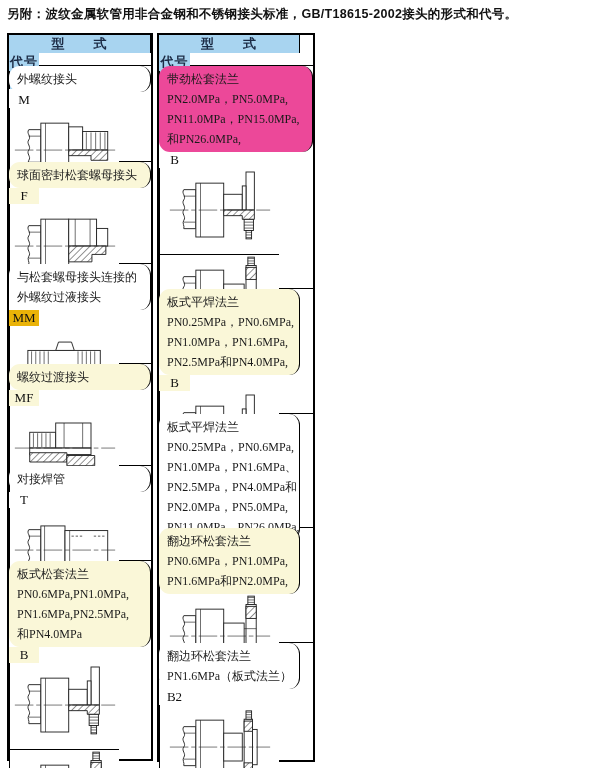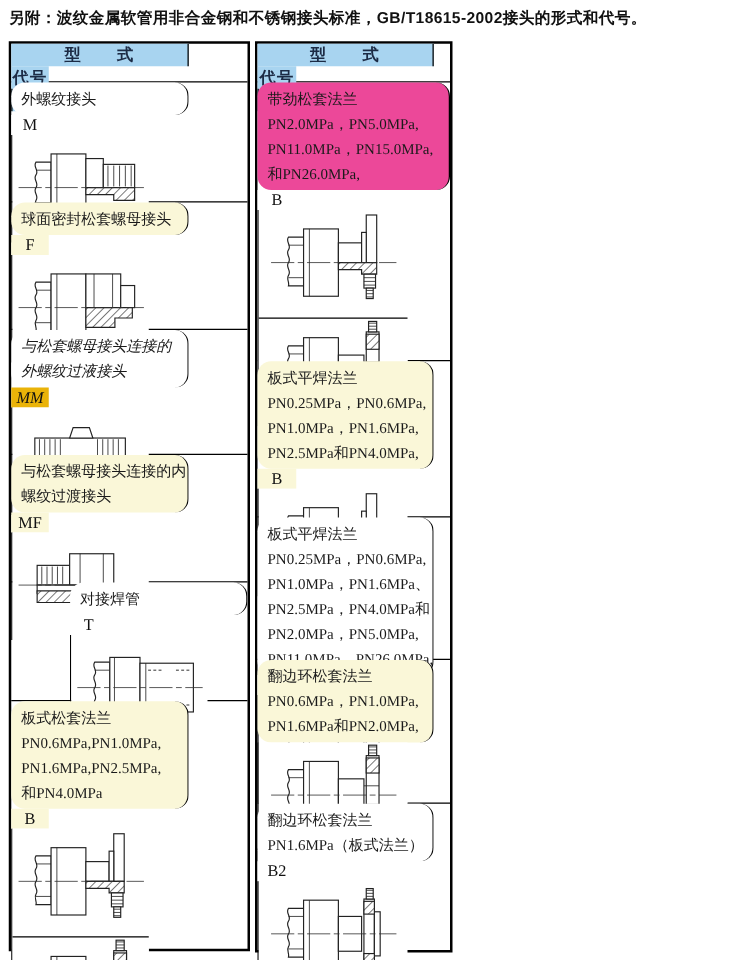--- a/index.html
+++ b/index.html
@@ -90,21 +90,21 @@
                 <rect x="60" y="16" width="30" height="29" fill="#fff" stroke="#222"></rect>
                 <line x1="67" y1="16" x2="67" y2="45" stroke="#222" stroke-width="0.7"></line>
                 <line x1="83" y1="16" x2="83" y2="45" stroke="#222" stroke-width="0.7"></line>
                 <rect x="90" y="26" width="12" height="19" fill="#fff" stroke="#222"></rect>
                 <path d="M60 45 H100 V54 H85 V62 H60 Z" fill="url(#hatch)" stroke="#222"></path>
                 <line x1="2" y1="45" x2="110" y2="45" stroke="#333" stroke-width="0.7" stroke-dasharray="20 3 5 3"></line>
               </svg>
             </div>
           </div>
         </div>
-        <div class="trow" style="height: 100px; font-style: italic;">
+        <div class="trow" style="height: 100px;">
           <div class="cell cell-type" style="width: 142px; background: rgb(255, 255, 255);">
             <div class="type-line">与松套螺母接头连接的</div>
             <div class="type-line">外螺纹过液接头</div>
           </div>
           <div class="cell cell-code" style="width: 30px; background: #eab308;">MM</div>
           <div class="cell cell-diagram" style="width: 110px;">
             <div class="dsub">
               <svg viewBox="0 0 112 92" width="104" height="86">
                 <rect x="16" y="26" width="78" height="19" fill="#fff" stroke="#222"></rect>
                 <path d="M46 26 L49 17 H63 L66 26 Z" fill="#fff" stroke="#222"></path>
@@ -120,21 +120,20 @@
                 <line x1="88" y1="27" x2="88" y2="44" stroke="#222" stroke-width="0.7"></line>
                 <rect x="16" y="45" width="78" height="7" fill="#fff" stroke="#222"></rect>
                 <path d="M16 50 H94 V59 H62 V67 H46 V59 H16 Z" fill="url(#hatch)" stroke="#222"></path>
                 <line x1="2" y1="45" x2="110" y2="45" stroke="#333" stroke-width="0.7" stroke-dasharray="20 3 5 3"></line>
               </svg>
             </div>
           </div>
         </div>
         <div class="trow" style="height: 102px;">
           <div class="cell cell-type" style="width: 142px; background: rgb(250, 247, 216);">
-            <div class="type-line">与松套螺母接头连接的内</div>
             <div class="type-line">螺纹过渡接头</div>
           </div>
           <div class="cell cell-code" style="width: 30px; background: rgb(250, 247, 216);">MF</div>
           <div class="cell cell-diagram" style="width: 110px;">
             <div class="dsub">
               <svg viewBox="0 0 112 92" width="104" height="86">
                 <rect x="18" y="28" width="28" height="17" fill="#fff" stroke="#222"></rect>
                 <line x1="22" y1="29" x2="22" y2="44" stroke="#222" stroke-width="0.7"></line>
                 <line x1="26.5" y1="29" x2="26.5" y2="44" stroke="#222" stroke-width="0.7"></line>
                 <line x1="31" y1="29" x2="31" y2="44" stroke="#222" stroke-width="0.7"></line>
@@ -144,21 +143,21 @@
                 <line x1="55" y1="18" x2="55" y2="45" stroke="#222" stroke-width="0.7"></line>
                 <line x1="75" y1="18" x2="75" y2="45" stroke="#222" stroke-width="0.7"></line>
                 <rect x="18" y="45" width="66" height="7" fill="#fff" stroke="#222"></rect>
                 <path d="M18 50 H58 V60 H18 Z" fill="url(#hatch)" stroke="#222"></path>
                 <path d="M58 53 H88 V64 H58 Z" fill="url(#hatch)" stroke="#222"></path>
                 <line x1="2" y1="45" x2="110" y2="45" stroke="#333" stroke-width="0.7" stroke-dasharray="20 3 5 3"></line>
               </svg>
             </div>
           </div>
         </div>
-        <div class="trow" style="height: 95px; padding-left: 47px;">
+        <div class="trow" style="height: 95px;">
           <div class="cell cell-type" style="width: 142px; background: rgb(255, 255, 255);">
             <div class="type-line">对接焊管</div>
           </div>
           <div class="cell cell-code" style="width: 30px; background: rgb(255, 255, 255);">T</div>
           <div class="cell cell-diagram" style="width: 110px;">
             <div class="dsub">
               <svg viewBox="0 0 112 92" width="104" height="86">
                 <path d="M30 23 H17 c-3 4 3 7 0 11 c-3 4 3 7 0 11 c-3 4 3 7 0 11 c-2 3 1 6 0 9 H30 Z" fill="#fff" stroke="#222" stroke-width="1"></path>
 <line x1="17" y1="30" x2="30" y2="30" stroke="#222" stroke-width="0.7"></line>
 <line x1="17" y1="58" x2="30" y2="58" stroke="#222" stroke-width="0.7"></line>

